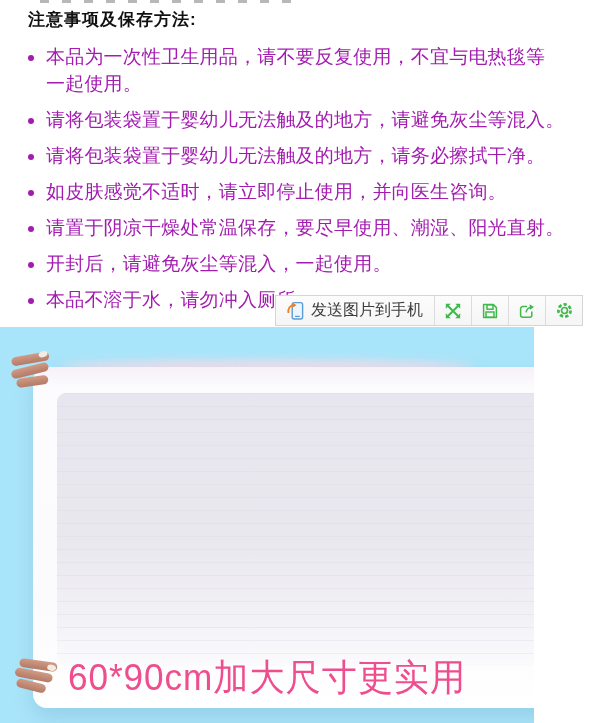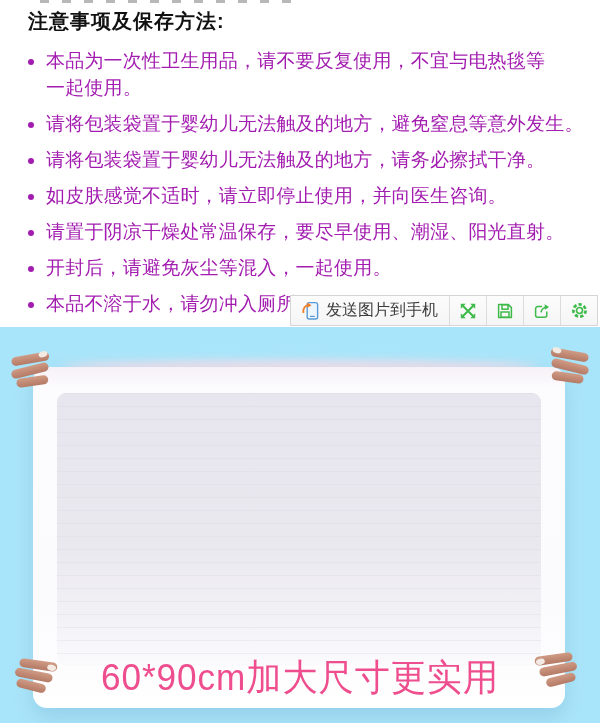--- a/index.html
+++ b/index.html
@@ -10,50 +10,50 @@
   }
   .page{width:600px;height:723px;position:relative;}
 
   
   .content{position:relative;height:327px;box-sizing:border-box;padding:0 14px;}
   .top-remnant{
     height:3px;margin:0 0 4px 26px;width:252px;opacity:.55;
     background:repeating-linear-gradient(90deg,#7d7d7d 0 9px,transparent 9px 22px);
   }
   h1.page-title{
-    font-size:20px;font-weight:bold;color:#111;letter-spacing:1px;
+    font-size:17px;font-weight:bold;color:#111;letter-spacing:1px;
     margin:5px 0 13px 14px;
   }
   ul.notes{
     margin:0;padding:0 0 0 32px;list-style:disc;color:#a21caf;
     font-size:19px;line-height:1.42;
   }
   ul.notes li{margin-bottom:9px;white-space:pre-wrap;letter-spacing:.2px;}
 
   
-  .toolbar-row{position:absolute;right:2px;bottom:1px;}
+  .toolbar-row{position:absolute;right:17px;bottom:1px;}
   .toolbar{
     display:flex;align-items:stretch;height:31px;box-sizing:border-box;
     border:1px solid #d5d5d5;background:linear-gradient(#fcfcfc,#f5f5f5);
     color:var(--icon-color,#3eba4a);
   }
   .tb-send{
     display:flex;align-items:center;gap:7px;padding:0 11px;border:none;background:transparent;
     font-family:inherit;font-size:16px;color:#3d3d3d;cursor:pointer;white-space:nowrap;
   }
   .tb-sep{width:1px;background:#dcdcdc;}
   .tb-icon-btn{
     width:36px;display:flex;align-items:center;justify-content:center;
     border:none;background:transparent;cursor:pointer;color:inherit;padding:0;
   }
   .tb-icon-btn svg,.phone-svg{display:block;}
 
   
   .image-area{
-    position:relative;width:600px;height:396px;background:#a9e5fa;overflow:hidden;text-decoration:underline;
+    position:relative;width:534px;height:396px;background:#a9e5fa;overflow:hidden;text-decoration:underline;
   }
   .pad-tint{
     position:absolute;left:60px;right:60px;top:33px;height:14px;border-radius:50%;
     background:#efdeea;filter:blur(4px);
   }
   .pad{
     position:absolute;left:33px;top:40px;width:532px;height:341px;border-radius:14px;
     background:linear-gradient(180deg,#f6f1f6 0%,#fcfbfe 6%,#fbfafd 70%,#ffffff 100%);
     box-shadow:0 10px 20px rgba(105,160,195,.30);
   }
@@ -112,21 +112,21 @@
   <div class="content">
     <div class="top-remnant"></div>
 
     <h1 class="page-title">注意事项及保存方法:</h1>
 
     <ul class="notes">
 
         <li>本品为一次性卫生用品，请不要反复使用，不宜与电热毯等
 一起使用。</li>
 
-        <li>请将包装袋置于婴幼儿无法触及的地方，避免窒息等意外发生。</li>
+        <li>请将包装袋置于婴幼儿无法触及的地方，请避免灰尘等混入。</li>
 
         <li>请将包装袋置于婴幼儿无法触及的地方，请务必擦拭干净。</li>
 
         <li>如皮肤感觉不适时，请立即停止使用，并向医生咨询。</li>
 
         <li>请置于阴凉干燥处常温保存，要尽早使用、潮湿、阳光直射。</li>
 
         <li>开封后，请避免灰尘等混入，一起使用。</li>
 
         <li>本品不溶于水，请勿冲入厕所。</li>

